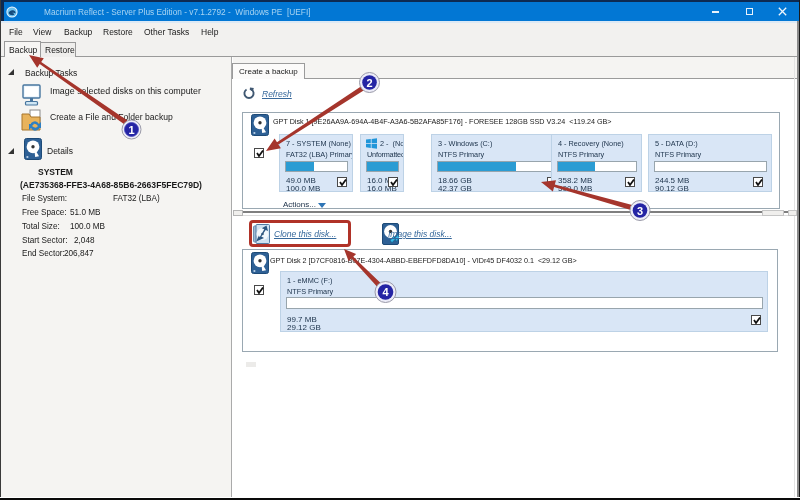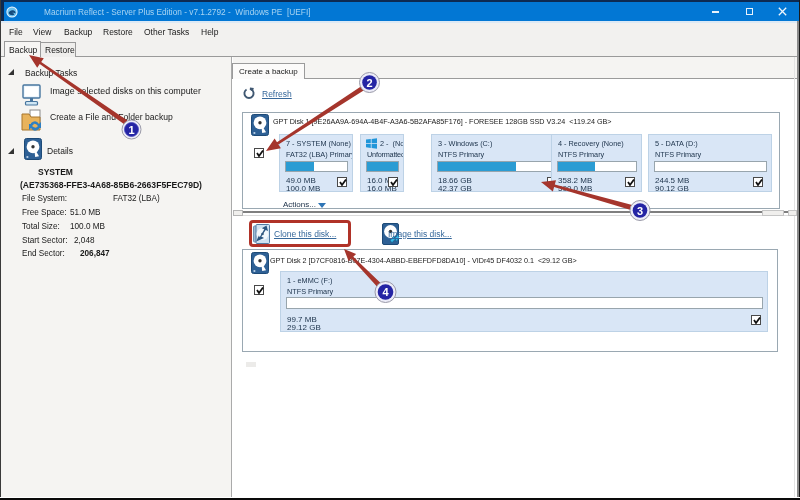--- a/index.html
+++ b/index.html
@@ -3,21 +3,21 @@
 <meta charset="utf-8">
 <style>
 * { margin:0; padding:0; box-sizing:border-box; }
 html,body { width:800px; height:500px; overflow:hidden; }
 body { font-family:"Liberation Sans", sans-serif; position:relative; background:#fff; }
 #blurwrap { position:absolute; left:0; top:0; width:800px; height:500px; filter:blur(0.45px); }
 .abs { position:absolute; }
 .t8  { font-size:8px; color:#1a1a1a; white-space:nowrap; }
 .t85 { font-size:8.5px; color:#1a1a1a; white-space:nowrap; }
 .d85 { font-size:8.2px; color:#1a1a1a; white-space:nowrap; }
-.link { color:#36689b; text-decoration:underline; }
+.link { color:#36689b; text-decoration:underline;font-style:italic; }
 .cb { position:absolute; width:10px; height:10px; background:#fff; border:1px solid #494949; }
 .cb svg { position:absolute; left:0px; top:-1px; }
 .pbox { position:absolute; background:#d9e6f6; border:1px solid #bdd2e6; overflow:hidden; }
 .ph { position:absolute; left:6px; top:4px; font-size:7.3px; color:#21374f; white-space:nowrap; }
 .ph2 { position:absolute; left:6px; top:15px; font-size:7.3px; color:#21374f; white-space:nowrap; }
 .bar { position:absolute; left:5px; top:26px; right:4px; height:11px; background:#fff; border:1px solid #98a5ad; }
 .fill { position:absolute; left:0; top:0; bottom:0; background:#2b9cd3; }
 .sz1 { position:absolute; left:6px; top:41px; font-size:8px; color:#21374f; white-space:nowrap; }
 .sz2 { position:absolute; left:6px; top:49px; font-size:8px; color:#21374f; white-space:nowrap; }
 .gbox { position:absolute; background:#fff; border:1px solid #9aa8b2; }
@@ -107,21 +107,21 @@
 <div class="abs" style="left:20px;top:180px;font-size:8.6px;font-weight:bold;color:#1a1a1a;white-space:nowrap;">(AE735368-FFE3-4A68-85B6-2663F5FEC79D)</div>
 <div class="d85 abs" style="left:22px;top:194px;">File System:</div>
     <div class="d85 abs" style="left:69px;top:194px;padding-left:44px;">FAT32 (LBA)</div>
 <div class="d85 abs" style="left:22px;top:208px;">Free Space:</div>
     <div class="d85 abs" style="left:70px;top:208px;">51.0 MB</div>
 <div class="d85 abs" style="left:22px;top:222px;">Total Size:</div>
     <div class="d85 abs" style="left:70px;top:222px;">100.0 MB</div>
 <div class="d85 abs" style="left:22px;top:236px;">Start Sector:</div>
     <div class="d85 abs" style="left:74px;top:236px;">2,048</div>
 <div class="d85 abs" style="left:22px;top:249px;">End Sector:</div>
-    <div class="d85 abs" style="left:80px;top:249px;font-weight:bold;">206,847</div>
+    <div class="d85 abs" style="left:64px;top:249px;">206,847</div>
 
 <svg class="abs" style="left:243px;top:87px;" width="13" height="13" viewBox="0 0 13 13">
   <path d="M8.45 2.5 A4.6 4.6 0 1 1 3.55 2.5" fill="none" stroke="#405872" stroke-width="1.9"></path>
   <path d="M7.0 0.4 L10.8 0.9 L9.9 4.4 L6.7 2.8 Z" fill="#405872"></path>
 </svg>
 <div class="abs t85 link" style="left:262px;top:89px;">Refresh</div>
 
 <div class="gbox" style="left:242px;top:112px;width:538px;height:97px;"></div>
 <svg class="abs" style="left:251px;top:114px;" width="18" height="22" viewBox="0 0 18 22">
   <rect x="0.5" y="0.5" width="17" height="21" rx="2" fill="#2e6095" stroke="#1d4a77" stroke-width="1"></rect>

